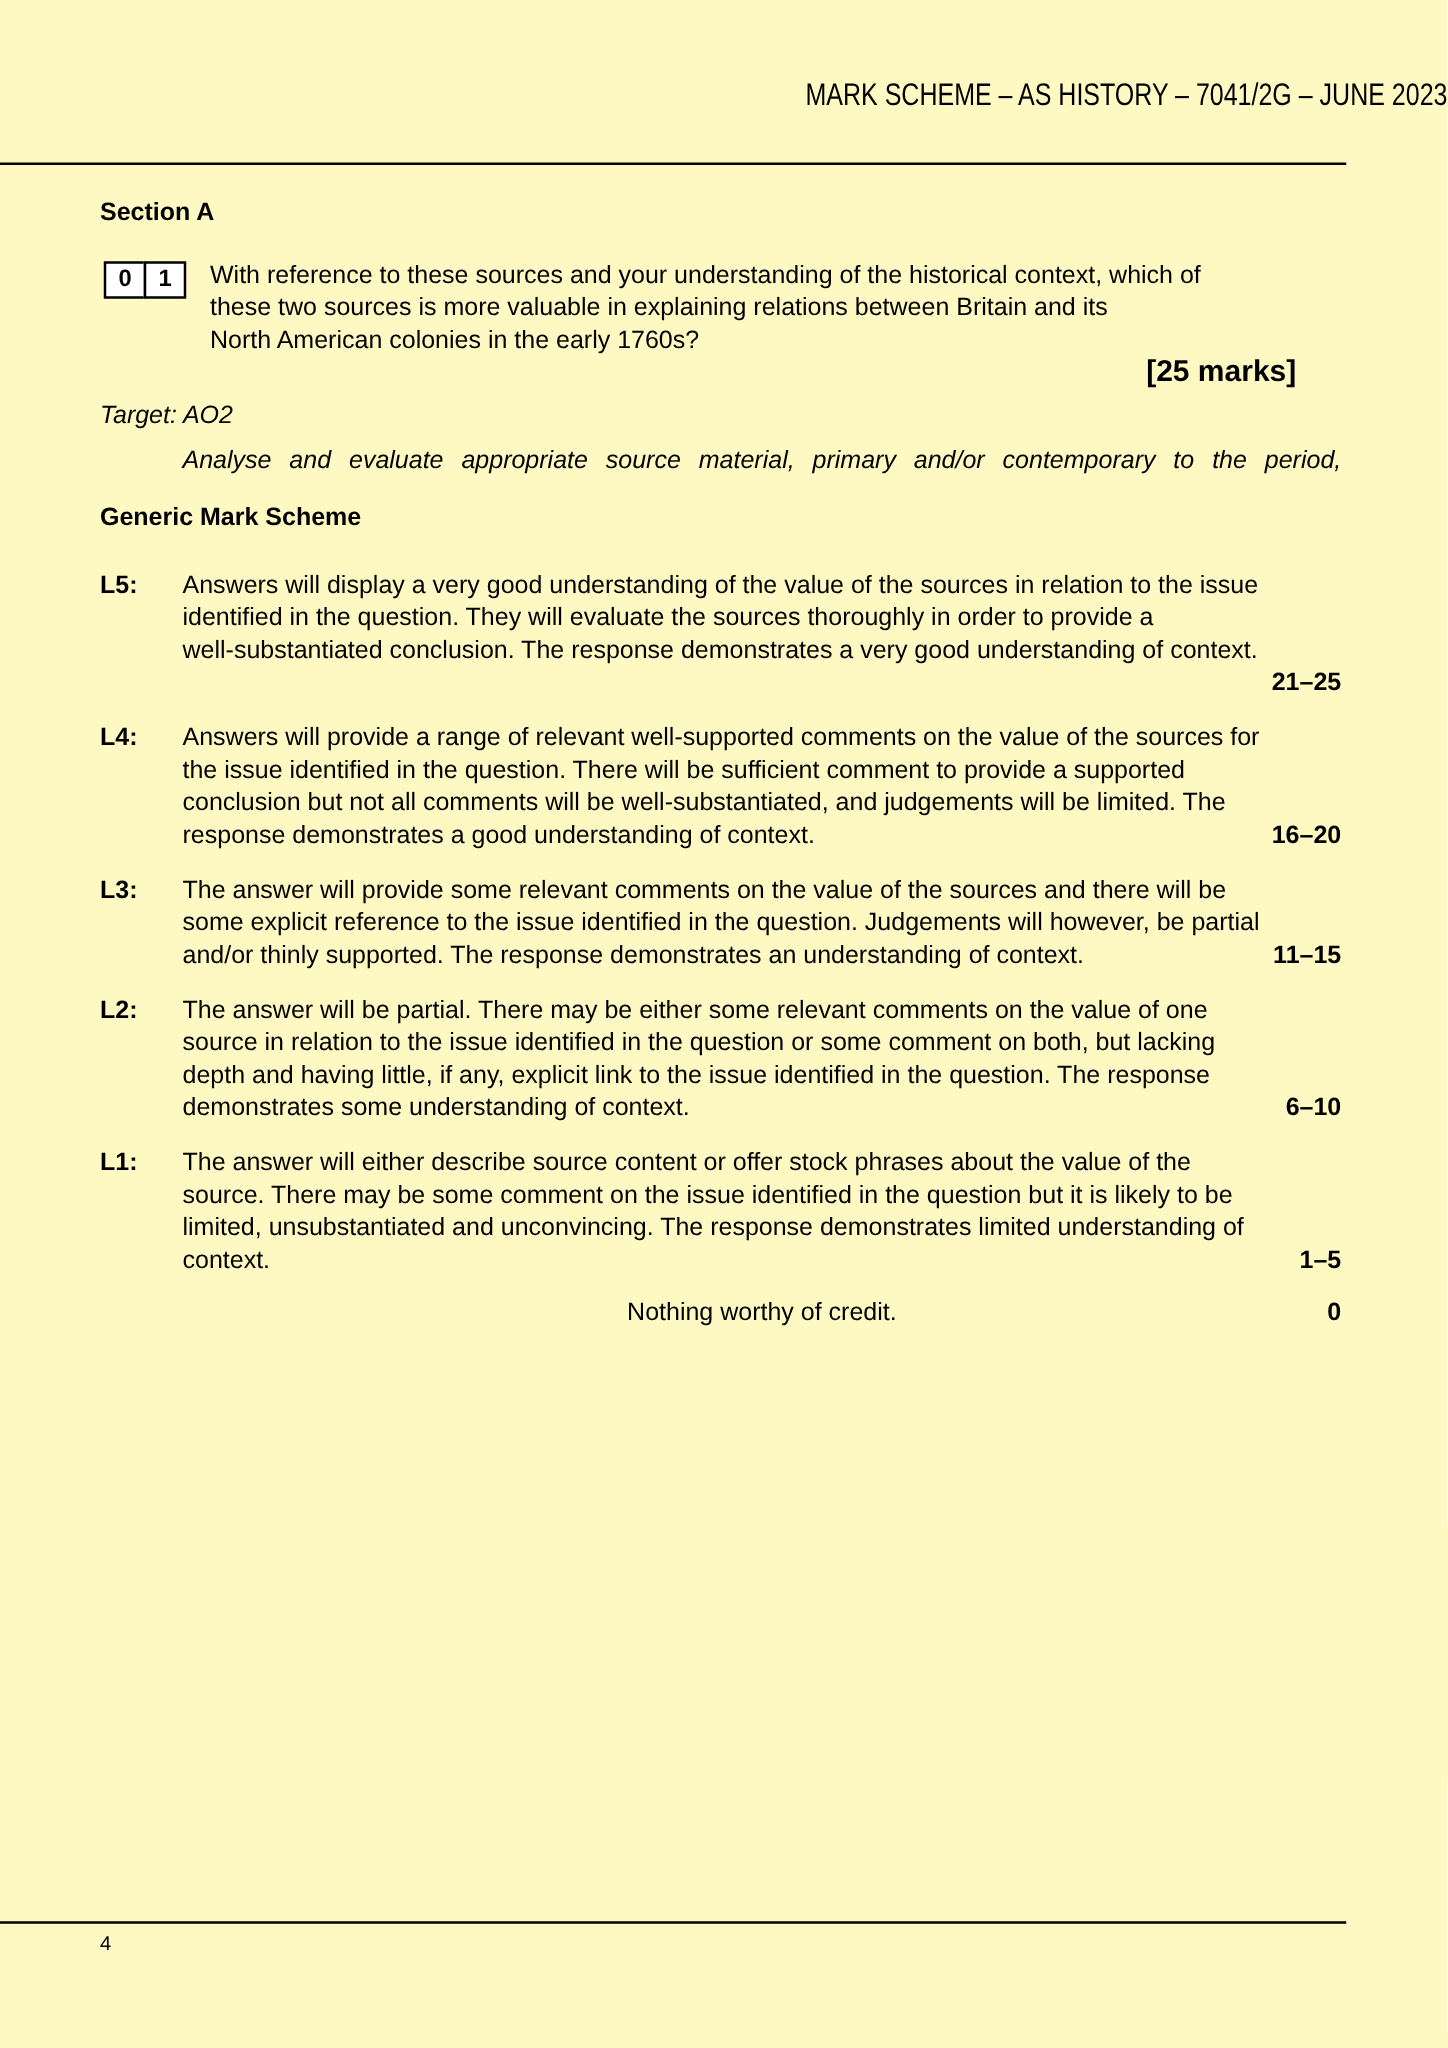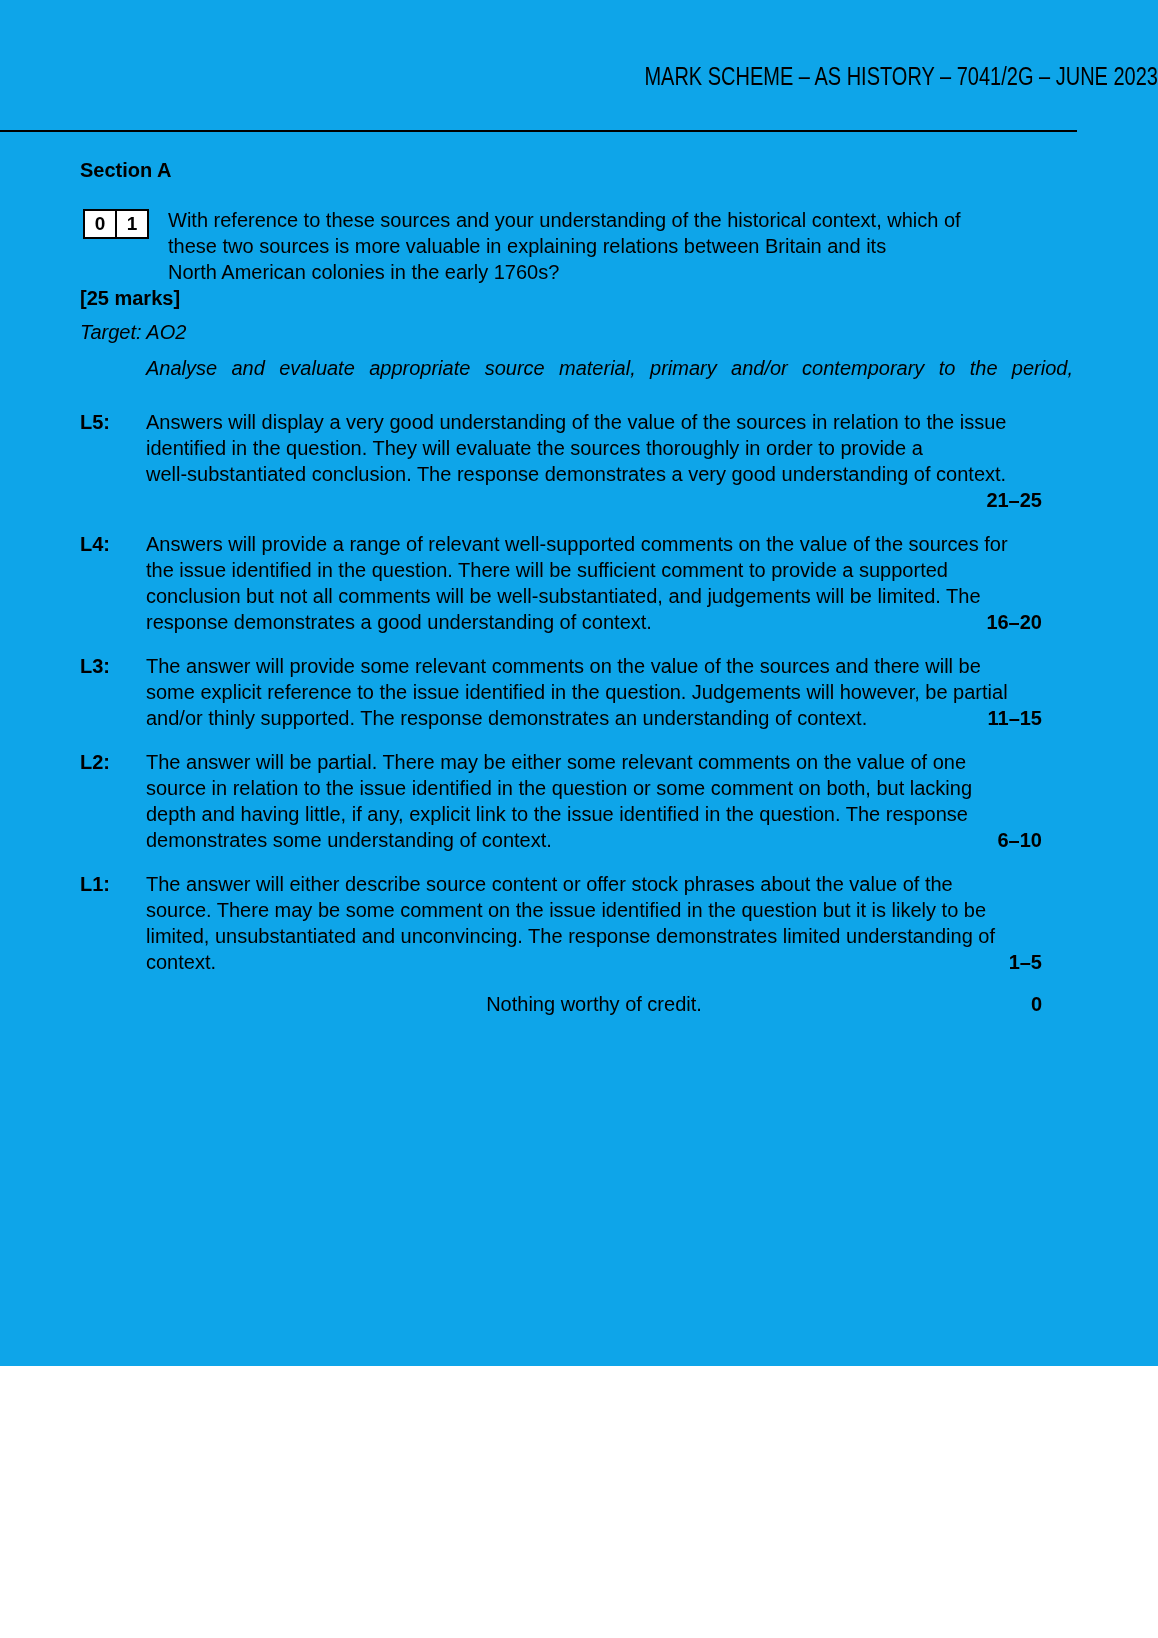--- a/index.html
+++ b/index.html
@@ -4,36 +4,36 @@
 <style>
   html, body { margin: 0; padding: 0; background: #ffffff; }
   body {
     font-family: "Liberation Sans", "DejaVu Sans", sans-serif;
     color: #000;
     -webkit-font-smoothing: antialiased;
   }
   .page {
     position: relative;
     width: 1158px;
-    height: 1366px;
-    background: #0ea5e9;
+    height: 1638px;
+    background: #fef9c3;
     overflow: hidden;
   }
   .rule {
     position: absolute;
     left: 0;
     width: 1077px;
     height: 2px;
     background: #000;
   }
   .rule-header { top: 130px; }
   .rule-footer { top: 1537px; }
 
   .content {
-    padding: 0 116px 0 80px; 
+    padding: 0 85px 0 80px; 
   }
 
   .doc-header {
     padding-top: 62px;
     text-align: right;
     white-space: nowrap;
   }
   .title-condensed {
     display: inline-block;
     font-size: 25px;
@@ -73,24 +73,24 @@
     line-height: 26px;
     text-align: center;
   }
   .qnum-box + .qnum-box { margin-left: -2px; }
   .question-text {
     margin-left: 19px;
     white-space: pre;
   }
 
   .marks-total-line {
-    text-align: left;
+    text-align: right;
     padding-right: 36px;
     font-weight: bold;
-    font-size: 20px;
+    font-size: 24px;
     line-height: 26px;
     margin-top: 0px;
   }
 
   .target-label {
     margin-top: 8px;
     font-style: italic;
   }
   .target-note {
     margin-left: 66px;
@@ -173,20 +173,21 @@
     </div>
 
     <div class="marks-total-line">[25 marks]</div>
 
     <div class="target-label body-text">Target: AO2</div>
 
     <div class="target-note body-text">
       <div class="justify-line">Analyse and evaluate appropriate source material, primary and/or contemporary to the period,</div>
     </div>
 
+    <div class="gms-heading">Generic Mark Scheme</div>
 
     <div class="level-row first marks-block body-text">
       <div class="level-label">L5:</div>
       <div class="level-body">
         <div class="level-text">Answers will display a very good understanding of the value of the sources in relation to the issue
 identified in the question. They will evaluate the sources thoroughly in order to provide a
 well-substantiated conclusion. The response demonstrates a very good understanding of context.</div>
         <div class="level-marks">21–25</div>
       </div>
     </div>

